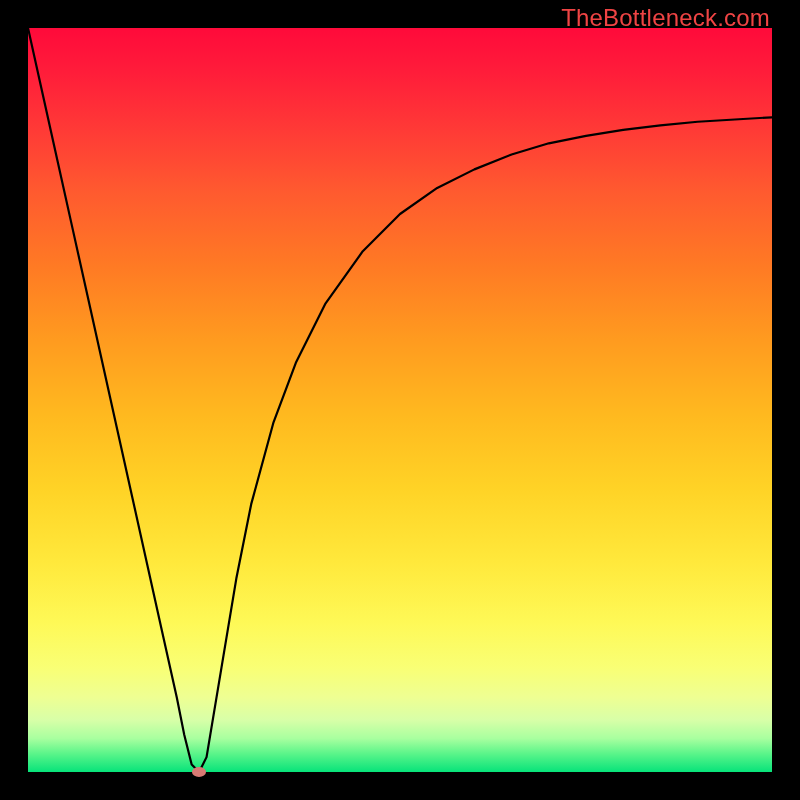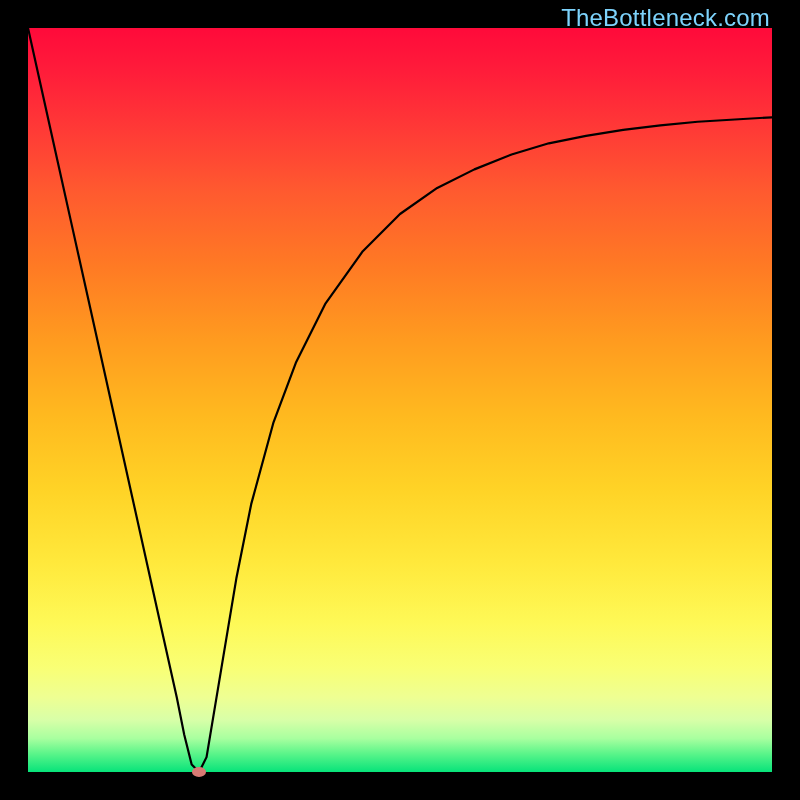--- a/index.html
+++ b/index.html
@@ -65,21 +65,21 @@
     width: 14px;
     height: 10px;
     border-radius: 50%;
     background: #d87a74;
     transform: translate(-50%, -50%);
   }
   .watermark {
     position: absolute;
     top: 4px;
     right: 30px;
-    color: #7dd3fc;
+    color: #ef4444;
     font-size: 24px;
     font-weight: 500;
     letter-spacing: 0.2px;
     user-select: none;
   }
 </style>
 </head>
 <body>
 
 <div class="frame">

